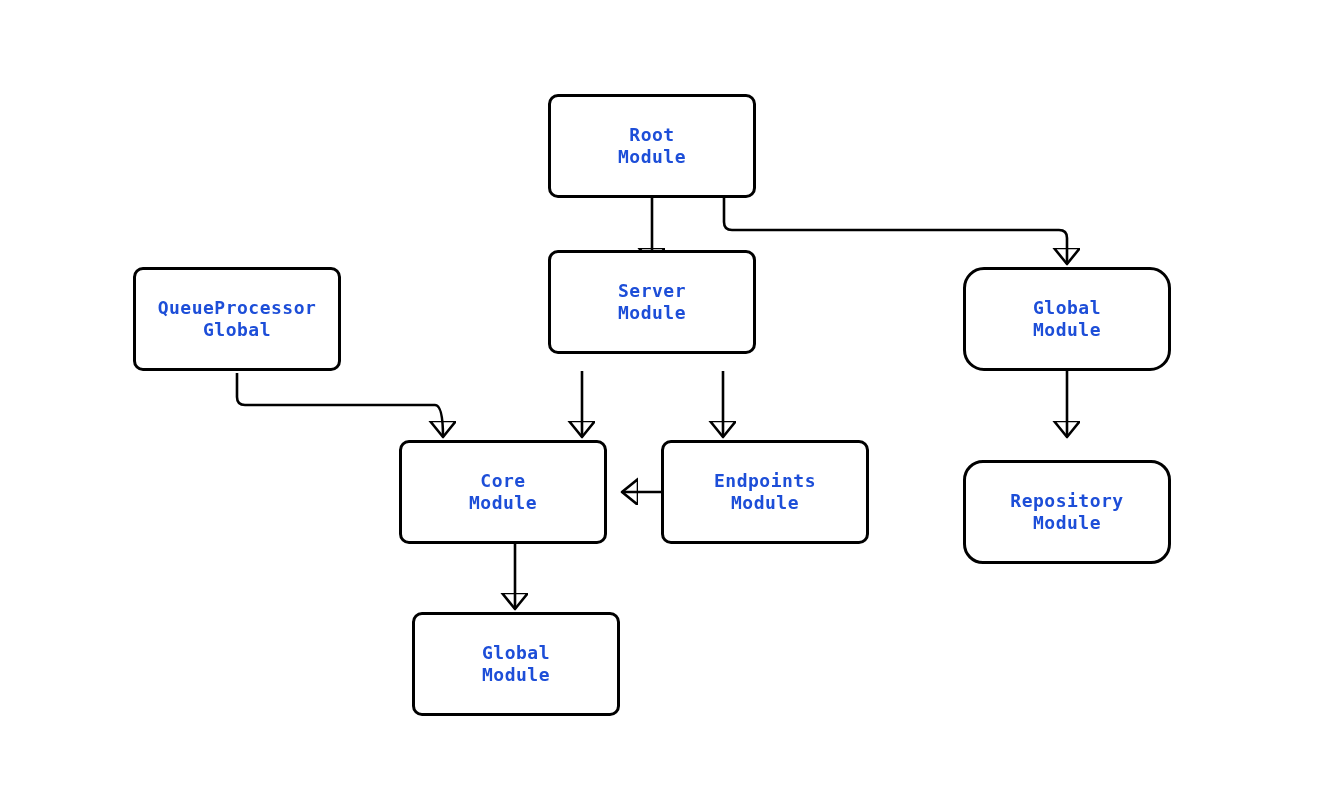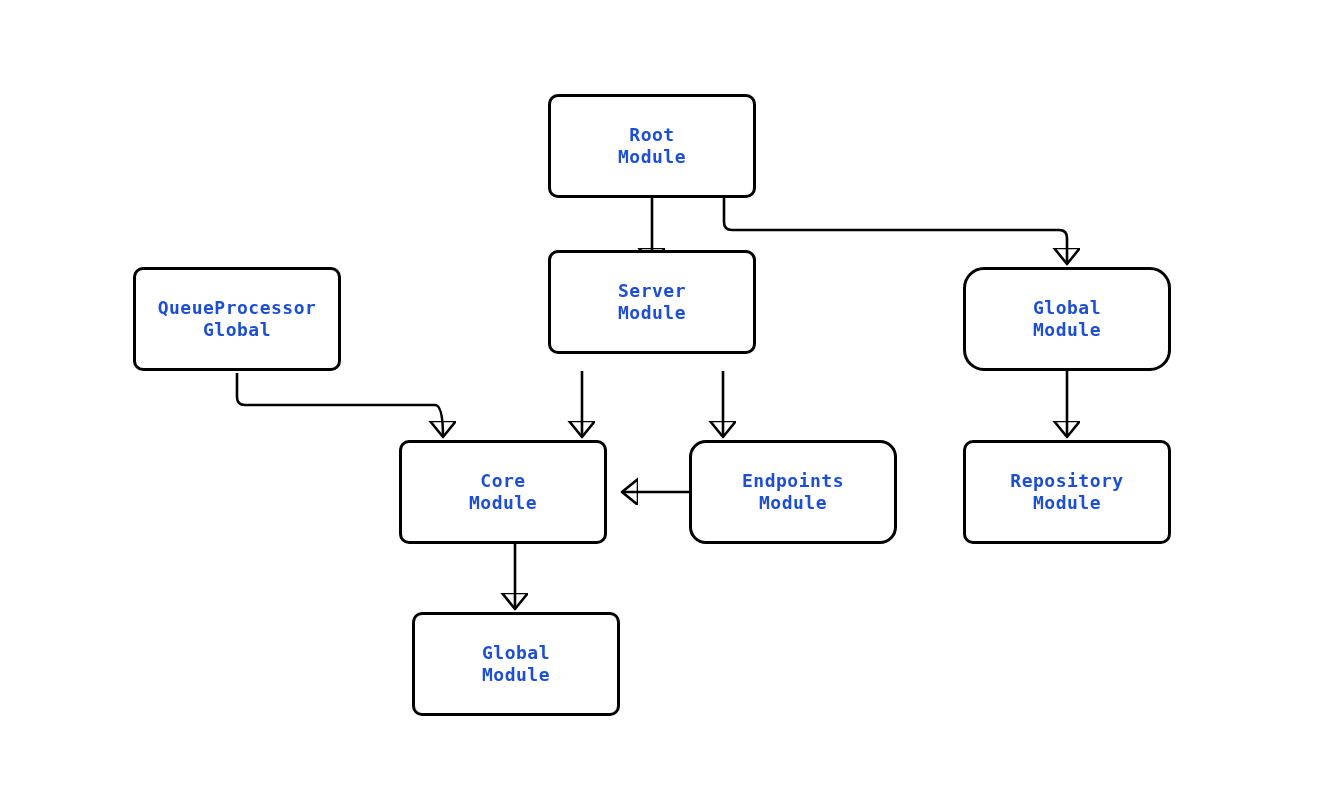--- a/index.html
+++ b/index.html
@@ -49,22 +49,22 @@
     color: #1d4ed8;
     text-align: center;
     white-space: pre-line;
     letter-spacing: 0.5px;
   }
   #n-root        { left: 548px; top:  94px; }
   #n-queueproc   { left: 133px; top: 267px; }
   #n-server      { left: 548px; top: 250px; }
   #n-global      { left: 963px; top: 267px; border-radius: 21px; }
   #n-core        { left: 399px; top: 440px; }
-  #n-endpoints   { left: 689px; top: 440px; border-radius: 17px; }
-  #n-repository  { left: 963px; top: 440px; }
+  #n-endpoints   { left: 661px; top: 440px; }
+  #n-repository  { left: 963px; top: 460px; border-radius: 20px; }
   #n-queue       { left: 412px; top: 612px; }
 </style>
 </head>
 <body>
 
 <div class="canvas">
 
   <svg class="edges" width="1337" height="809" viewBox="0 0 1337 809">
     <defs>
       <marker id="arrow" markerUnits="userSpaceOnUse" markerWidth="18" markerHeight="28" refX="16" refY="13" orient="auto">

